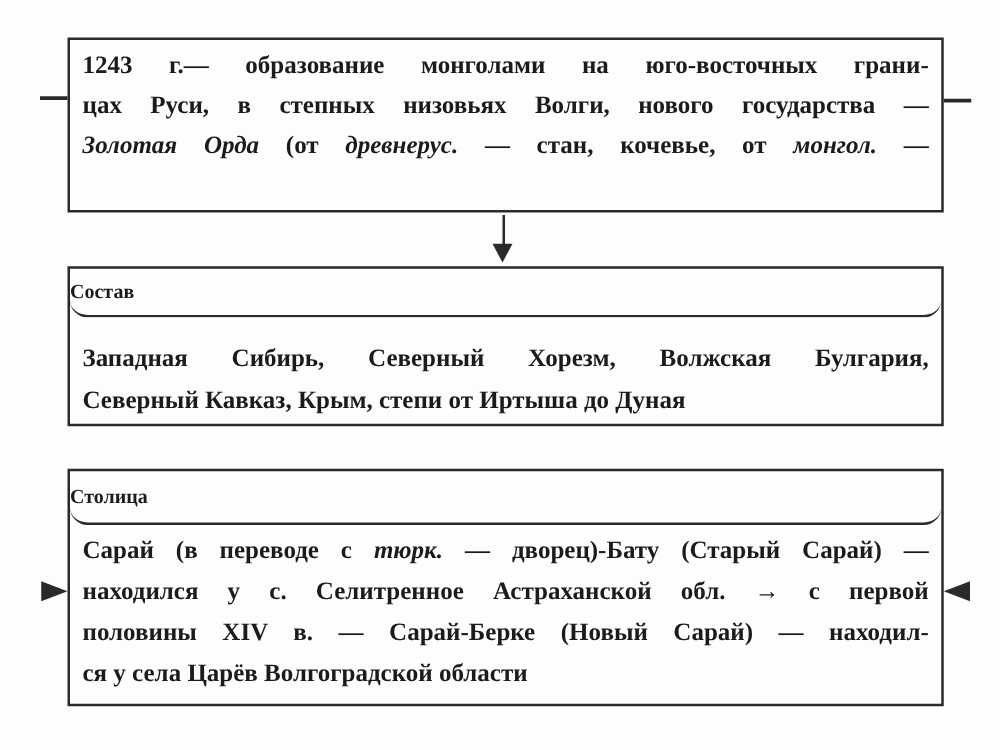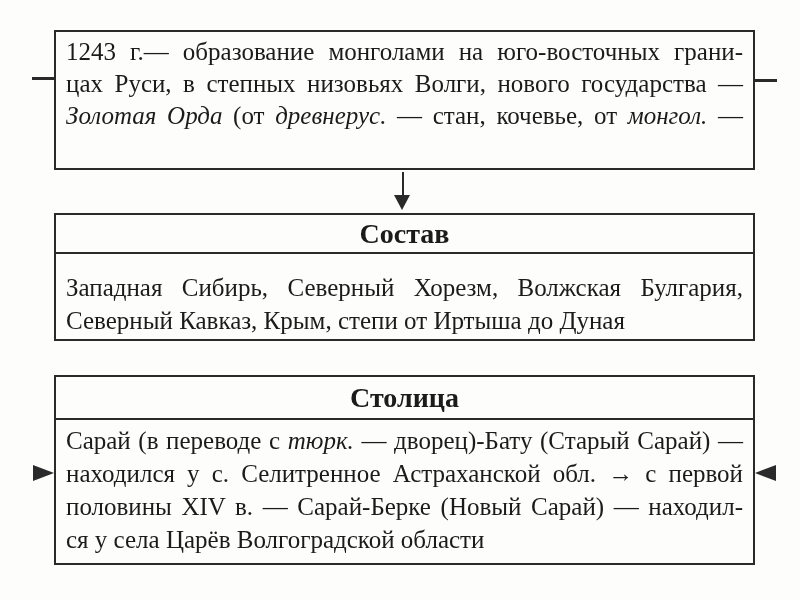--- a/index.html
+++ b/index.html
@@ -15,26 +15,27 @@
     color:var(--ink);
   }
   .box{
     position:absolute;left:54px;width:701px;box-sizing:border-box;
     border:2px solid var(--border);background:transparent;
   }
   .box1{top:30px;height:140px;}
   .box2{top:213px;height:128px;}
   .box3{top:375px;height:190px;}
   .hdr{
-    font-weight:bold;font-size:28px;text-align:center;
+    font-weight:bold;font-size:16px;
     border-bottom:2px solid var(--border);
+    border-radius:14px;
   }
   .hdr2{height:37px;line-height:37px;}
   .hdr3{height:41px;line-height:41px;}
-  .body{padding:4px 10px 0 10px;font-weight:normal;font-size:25px;}
+  .body{padding:4px 10px 0 10px;font-weight:bold;font-size:20px;}
   .body1 .line{line-height:32px;}
   .body2 .line,.body3 .line{line-height:33px;}
   .body2{padding-top:17px;}
   .line{
     text-align:justify;
     text-align-last:justify;
     -moz-text-align-last:justify;
   }
   .line.last{text-align-last:left;-moz-text-align-last:left;}
   .it{font-style:italic;}

